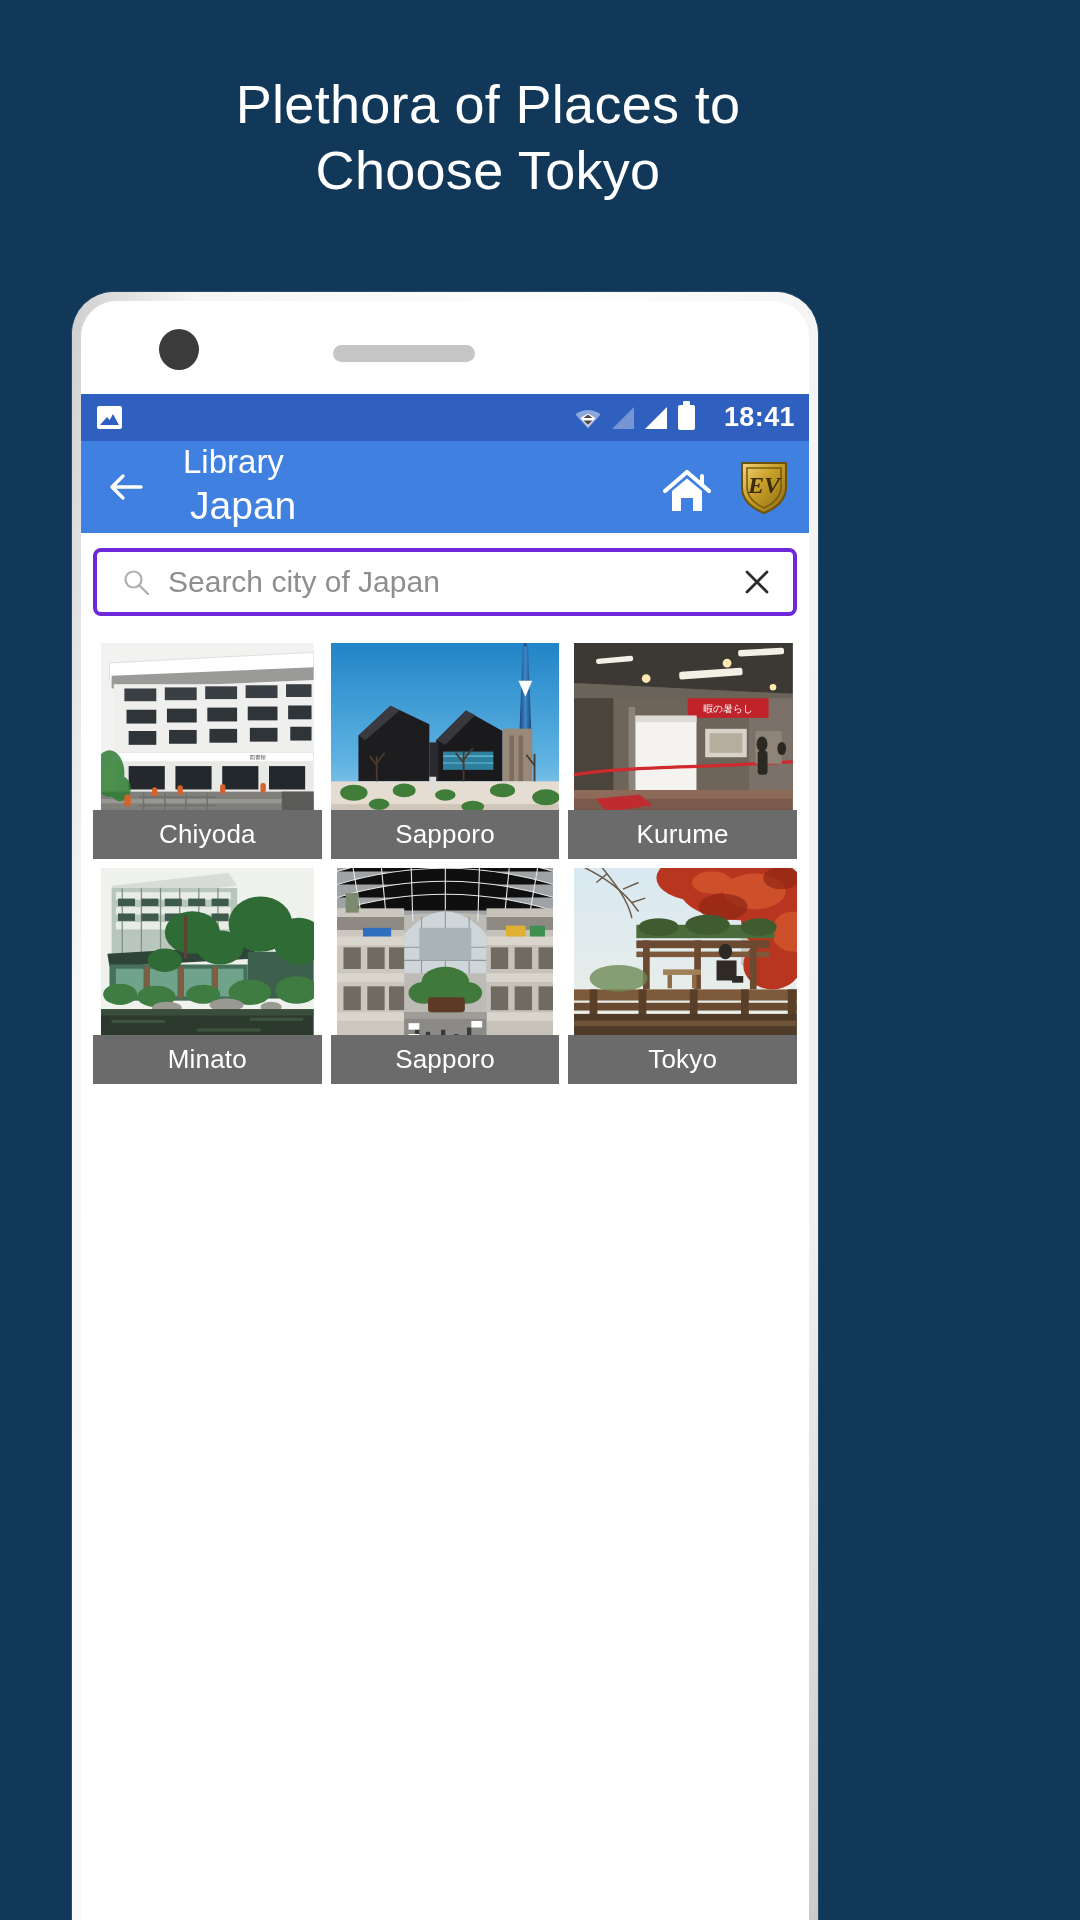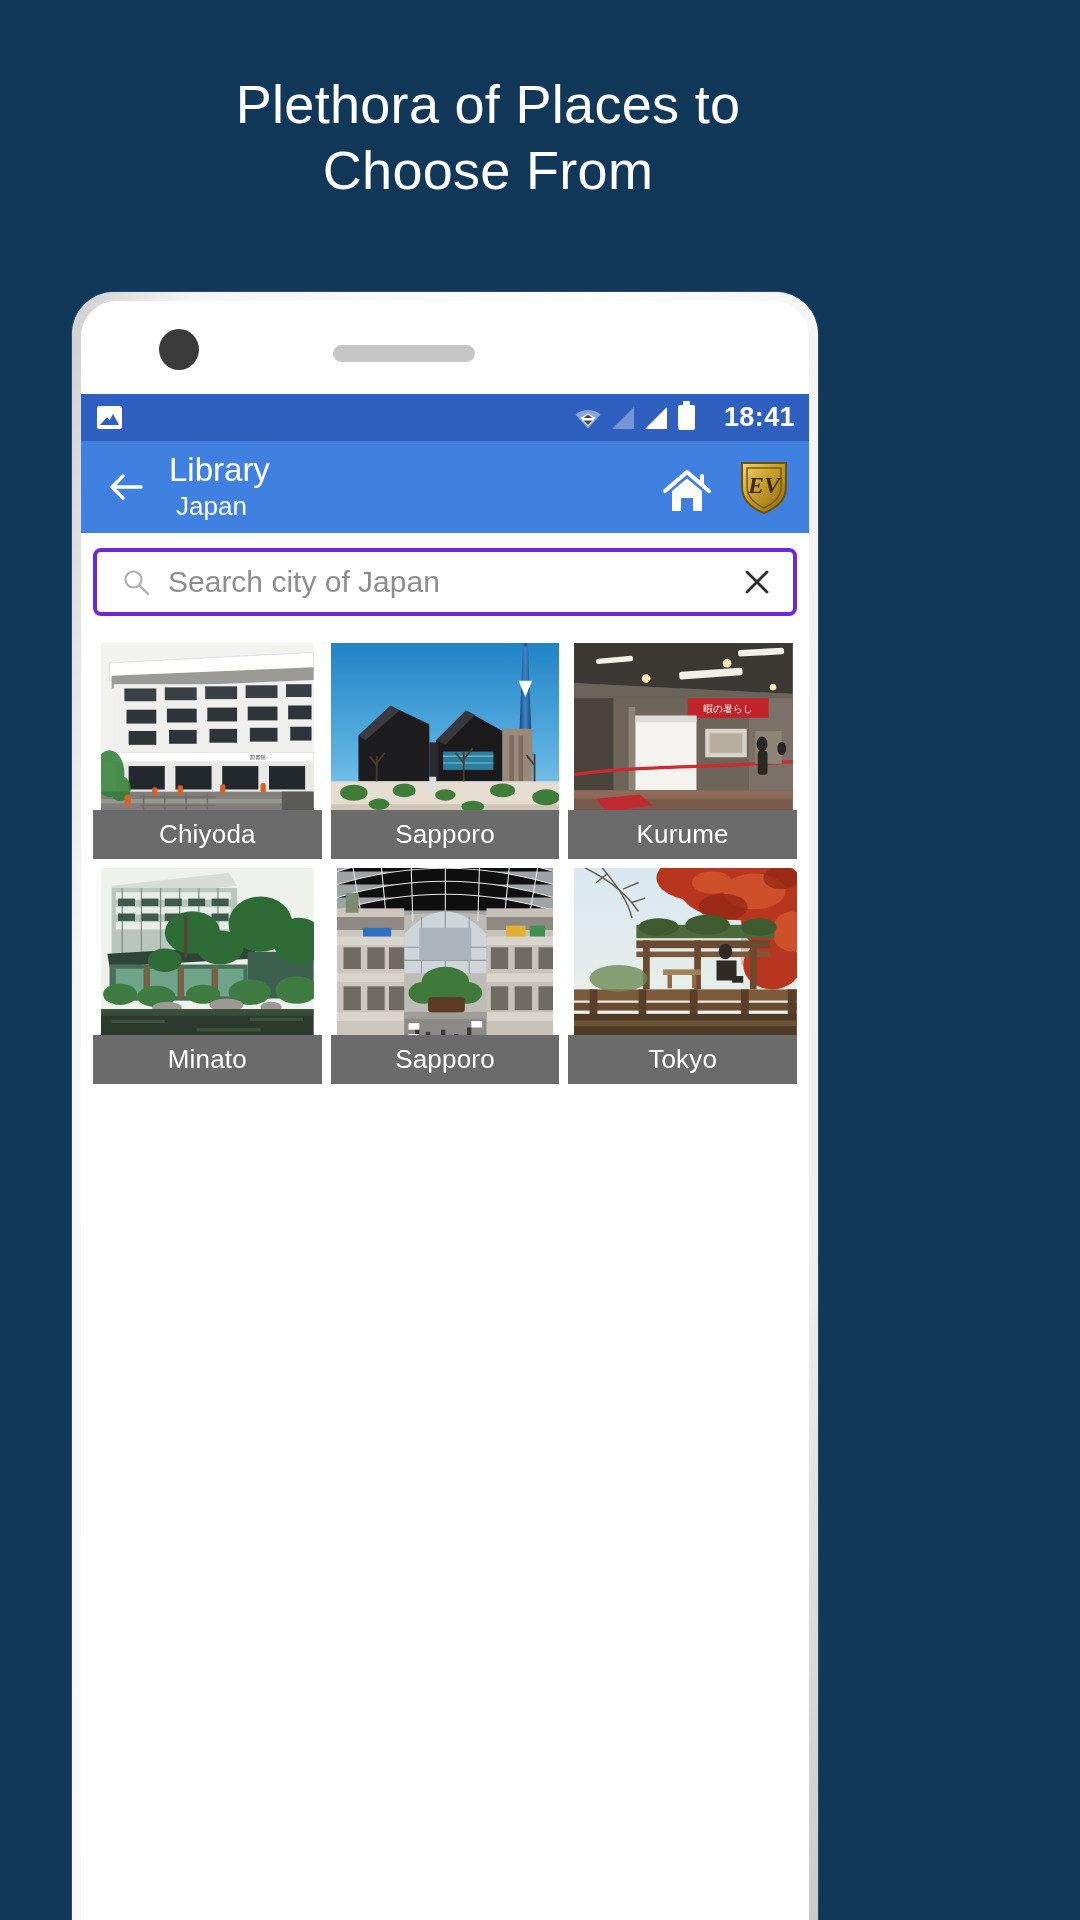--- a/index.html
+++ b/index.html
@@ -161,34 +161,34 @@
     display: flex;
     align-items: center;
     padding: 0 16px 0 22px;
   }
   .back-arrow {
     width: 46px; height: 46px;
     position: relative;
     flex: 0 0 auto;
   }
   .titles {
-    margin-left: 20px;
+    margin-left: 34px;
     display: flex;
     flex-direction: column;
     justify-content: center;
   }
   .title-main {
     color: #ffffff;
     font-size: 33px;
     line-height: 1.18;
     font-weight: 400;
   }
   .title-sub {
     color: #ffffff;
-    font-size: 26px;
+    font-size: 39px;
     line-height: 1.25;
     font-weight: 400;
     padding-left: 7px;
   }
   .appbar-actions {
     margin-left: auto;
     display: flex;
     align-items: flex-end;
     gap: 26px;
     padding-right: 4px;
@@ -268,21 +268,21 @@
   .inset-c .card-photo { left: 6px; right: 4px; width: auto; }
   .inset-d .card-photo { left: 8px; right: 8px; width: auto; }
   .inset-e .card-photo { left: 6px; right: 6px; width: auto; }
   .inset-f .card-photo { left: 6px; right: 0; width: auto; }
 </style>
 </head>
 <body>
 
 <div class="promo">
   <span class="promo-line">Plethora of Places to</span>
-  <span class="promo-line">Choose From</span>
+  <span class="promo-line">Choose Tokyo</span>
 </div>
 
 <div class="phone">
   <div class="bezel-shade"></div>
 
   <div class="phone-inner">
 
     <div class="notch-row">
       <div class="camera-dot"></div>
       <div class="speaker-bar"></div>

